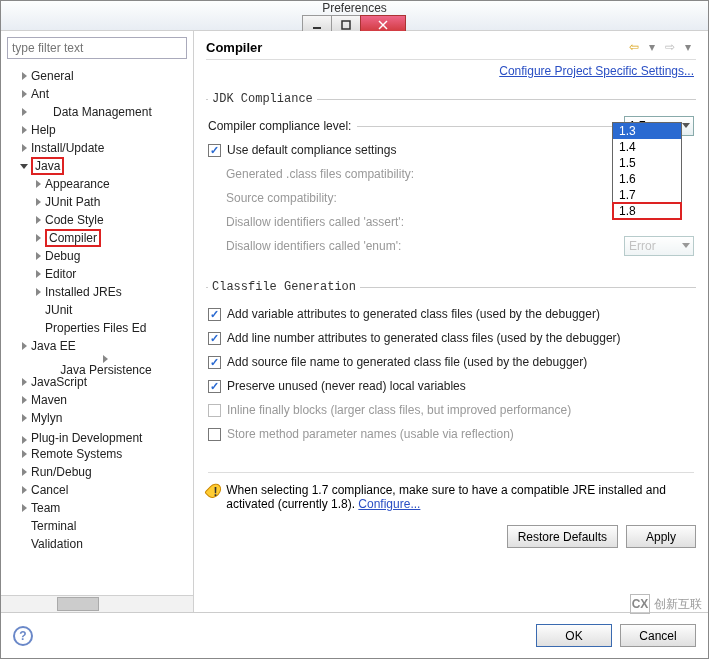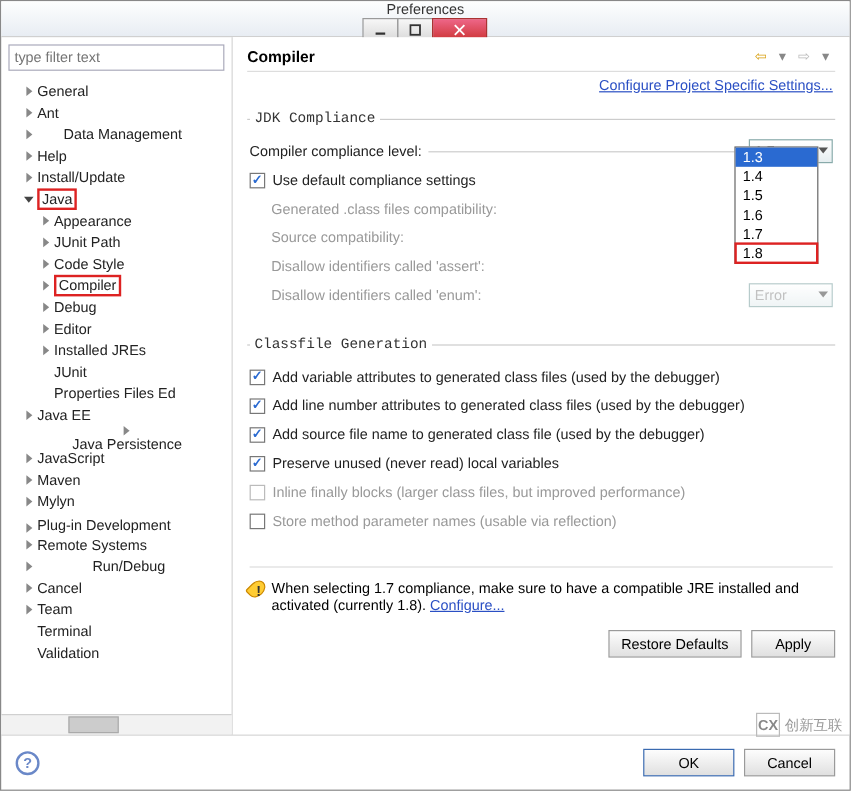--- a/index.html
+++ b/index.html
@@ -182,21 +182,21 @@
           <span>Mylyn</span>
         </div>
         <div class="tree-item" style="padding-left: 14px; align-items: flex-end;">
           <span class="tw twisty-r"></span>
           <span>Plug-in Development</span>
         </div>
         <div class="tree-item" style="padding-left: 14px;">
           <span class="tw twisty-r"></span>
           <span>Remote Systems</span>
         </div>
-        <div class="tree-item" style="padding-left: 14px; gap: 46px;">
+        <div class="tree-item" style="padding-left: 14px;">
           <span class="tw twisty-r"></span>
           <span>Run/Debug</span>
         </div>
         <div class="tree-item" style="padding-left: 14px;">
           <span class="tw twisty-r"></span>
           <span>Cancel</span>
         </div>
         <div class="tree-item" style="padding-left: 14px;">
           <span class="tw twisty-r"></span>
           <span>Team</span>

